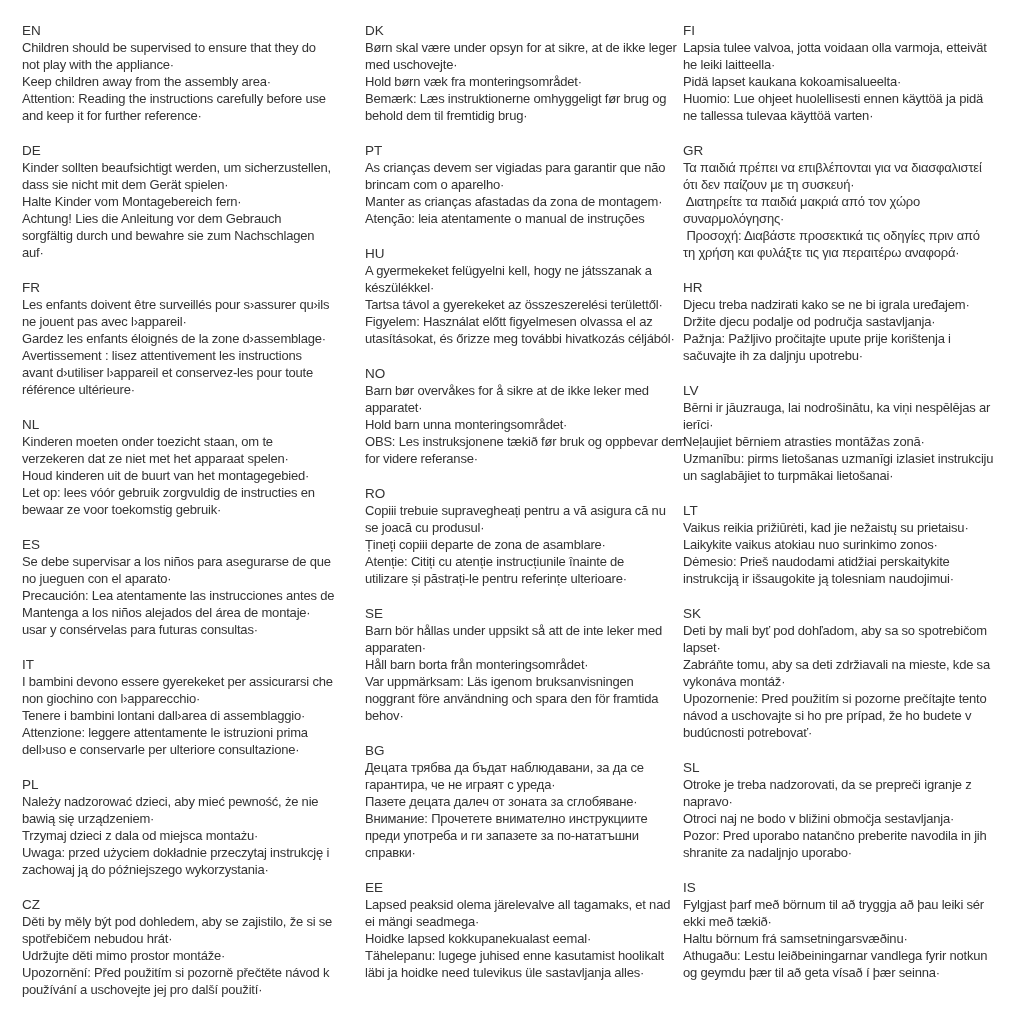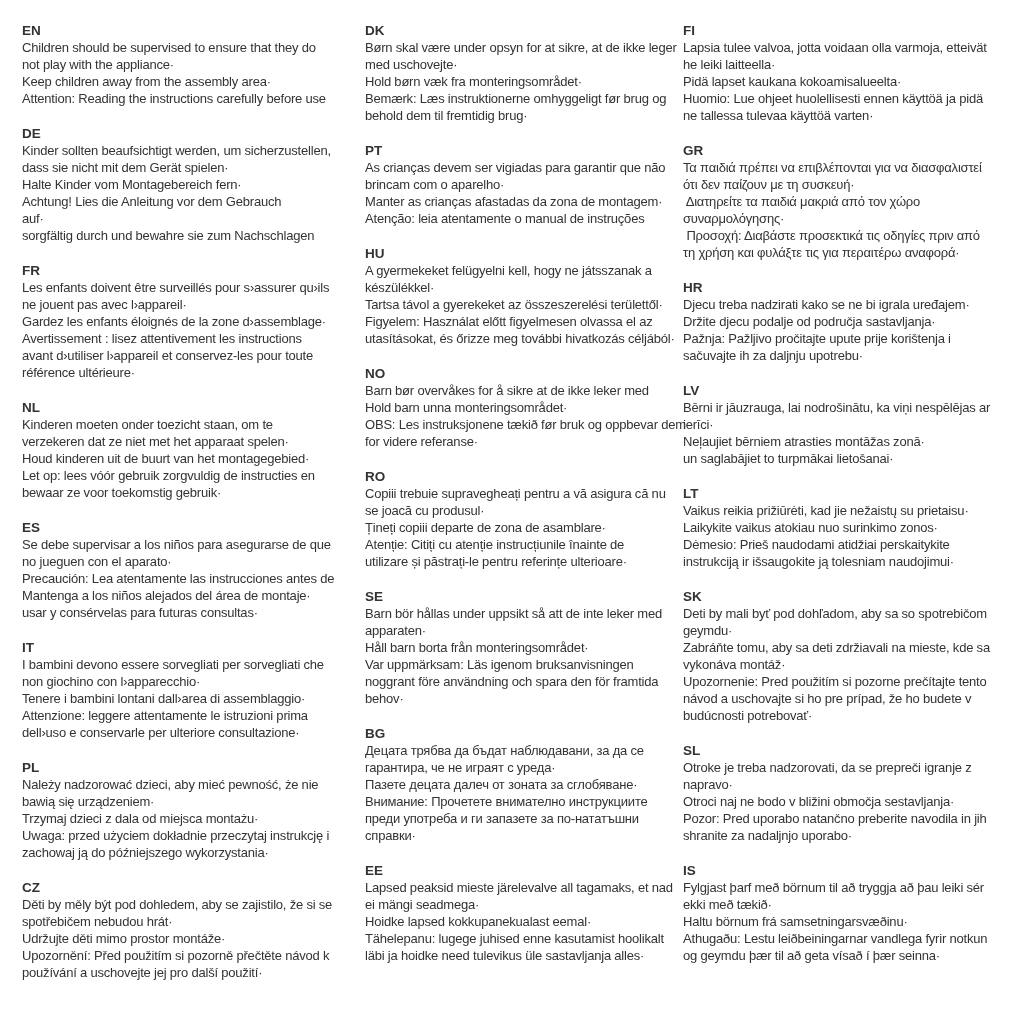--- a/index.html
+++ b/index.html
@@ -21,21 +21,21 @@
     top: 22px;
     width: 335px;
   }
   .col1 { left: 22px; }
   .col2 { left: 365px; }
   .col3 { left: 683px; }
   .section { margin-bottom: 18px; }
   .code {
     font-size: 13.5px;
     line-height: 17px;
-    font-weight: 700;
+    font-weight: 400;
     white-space: pre;
     letter-spacing: -0.1px;
   }
   .line {
     font-size: 13px;
     line-height: 17px;
     white-space: pre;
     letter-spacing: -0.2px;
   }
 </style>
@@ -43,29 +43,30 @@
 <body>
 
 <div class="page" style="background: rgb(255, 255, 255); color: rgb(51, 51, 51);">
     <div class="col col1">
       <div class="section">
         <div class="code">EN</div>
         <div class="line">Children should be supervised to ensure that they do</div>
         <div class="line">not play with the appliance·</div>
         <div class="line">Keep children away from the assembly area·</div>
         <div class="line">Attention: Reading the instructions carefully before use</div>
+        <div class="line">and keep it for further reference·</div>
       </div>
       <div class="section">
         <div class="code">DE</div>
         <div class="line">Kinder sollten beaufsichtigt werden, um sicherzustellen,</div>
         <div class="line">dass sie nicht mit dem Gerät spielen·</div>
         <div class="line">Halte Kinder vom Montagebereich fern·</div>
         <div class="line">Achtung! Lies die Anleitung vor dem Gebrauch</div>
+        <div class="line">sorgfältig durch und bewahre sie zum Nachschlagen</div>
         <div class="line">auf·</div>
-        <div class="line">sorgfältig durch und bewahre sie zum Nachschlagen</div>
       </div>
       <div class="section">
         <div class="code">FR</div>
         <div class="line">Les enfants doivent être surveillés pour s›assurer qu›ils</div>
         <div class="line">ne jouent pas avec l›appareil·</div>
         <div class="line">Gardez les enfants éloignés de la zone d›assemblage·</div>
         <div class="line">Avertissement : lisez attentivement les instructions</div>
         <div class="line">avant d›utiliser l›appareil et conservez-les pour toute</div>
         <div class="line">référence ultérieure·</div>
       </div>
@@ -80,21 +81,21 @@
       <div class="section">
         <div class="code">ES</div>
         <div class="line">Se debe supervisar a los niños para asegurarse de que</div>
         <div class="line">no jueguen con el aparato·</div>
         <div class="line">Precaución: Lea atentamente las instrucciones antes de</div>
         <div class="line">Mantenga a los niños alejados del área de montaje·</div>
         <div class="line">usar y consérvelas para futuras consultas·</div>
       </div>
       <div class="section">
         <div class="code">IT</div>
-        <div class="line">I bambini devono essere sorvegliati per sorvegliati che</div>
+        <div class="line">I bambini devono essere gyerekeket per assicurarsi che</div>
         <div class="line">non giochino con l›apparecchio·</div>
         <div class="line">Tenere i bambini lontani dall›area di assemblaggio·</div>
         <div class="line">Attenzione: leggere attentamente le istruzioni prima</div>
         <div class="line">dell›uso e conservarle per ulteriore consultazione·</div>
       </div>
       <div class="section">
         <div class="code">PL</div>
         <div class="line">Należy nadzorować dzieci, aby mieć pewność, że nie</div>
         <div class="line">bawią się urządzeniem·</div>
         <div class="line">Trzymaj dzieci z dala od miejsca montażu·</div>
@@ -130,20 +131,21 @@
         <div class="code">HU</div>
         <div class="line">A gyermekeket felügyelni kell, hogy ne játsszanak a</div>
         <div class="line">készülékkel·</div>
         <div class="line">Tartsa távol a gyerekeket az összeszerelési területtől·</div>
         <div class="line">Figyelem: Használat előtt figyelmesen olvassa el az</div>
         <div class="line">utasításokat, és őrizze meg további hivatkozás céljából·</div>
       </div>
       <div class="section">
         <div class="code">NO</div>
         <div class="line">Barn bør overvåkes for å sikre at de ikke leker med</div>
+        <div class="line">apparatet·</div>
         <div class="line">Hold barn unna monteringsområdet·</div>
         <div class="line">OBS: Les instruksjonene tækið før bruk og oppbevar dem</div>
         <div class="line">for videre referanse·</div>
       </div>
       <div class="section">
         <div class="code">RO</div>
         <div class="line">Copiii trebuie supravegheați pentru a vă asigura că nu</div>
         <div class="line">se joacă cu produsul·</div>
         <div class="line">Țineți copiii departe de zona de asamblare·</div>
         <div class="line">Atenție: Citiți cu atenție instrucțiunile înainte de</div>
@@ -162,21 +164,21 @@
         <div class="code">BG</div>
         <div class="line">Децата трябва да бъдат наблюдавани, за да се</div>
         <div class="line">гарантира, че не играят с уреда·</div>
         <div class="line">Пазете децата далеч от зоната за сглобяване·</div>
         <div class="line">Внимание: Прочетете внимателно инструкциите</div>
         <div class="line">преди употреба и ги запазете за по-нататъшни</div>
         <div class="line">справки·</div>
       </div>
       <div class="section">
         <div class="code">EE</div>
-        <div class="line">Lapsed peaksid mieste järelevalve all tagamaks, et nad</div>
+        <div class="line">Lapsed peaksid olema järelevalve all tagamaks, et nad</div>
         <div class="line">ei mängi seadmega·</div>
         <div class="line">Hoidke lapsed kokkupanekualast eemal·</div>
         <div class="line">Tähelepanu: lugege juhised enne kasutamist hoolikalt</div>
         <div class="line">läbi ja hoidke need tulevikus üle sastavljanja alles·</div>
       </div>
     </div>
     <div class="col col3">
       <div class="section">
         <div class="code">FI</div>
         <div class="line">Lapsia tulee valvoa, jotta voidaan olla varmoja, etteivät</div>
@@ -199,33 +201,34 @@
         <div class="line">Djecu treba nadzirati kako se ne bi igrala uređajem·</div>
         <div class="line">Držite djecu podalje od područja sastavljanja·</div>
         <div class="line">Pažnja: Pažljivo pročitajte upute prije korištenja i</div>
         <div class="line">sačuvajte ih za daljnju upotrebu·</div>
       </div>
       <div class="section">
         <div class="code">LV</div>
         <div class="line">Bērni ir jāuzrauga, lai nodrošinātu, ka viņi nespēlējas ar</div>
         <div class="line">ierīci·</div>
         <div class="line">Neļaujiet bērniem atrasties montāžas zonā·</div>
+        <div class="line">Uzmanību: pirms lietošanas uzmanīgi izlasiet instrukciju</div>
         <div class="line">un saglabājiet to turpmākai lietošanai·</div>
       </div>
       <div class="section">
         <div class="code">LT</div>
         <div class="line">Vaikus reikia prižiūrėti, kad jie nežaistų su prietaisu·</div>
         <div class="line">Laikykite vaikus atokiau nuo surinkimo zonos·</div>
         <div class="line">Dėmesio: Prieš naudodami atidžiai perskaitykite</div>
         <div class="line">instrukciją ir išsaugokite ją tolesniam naudojimui·</div>
       </div>
       <div class="section">
         <div class="code">SK</div>
         <div class="line">Deti by mali byť pod dohľadom, aby sa so spotrebičom</div>
-        <div class="line">geymdu·</div>
+        <div class="line">lapset·</div>
         <div class="line">Zabráňte tomu, aby sa deti zdržiavali na mieste, kde sa</div>
         <div class="line">vykonáva montáž·</div>
         <div class="line">Upozornenie: Pred použitím si pozorne prečítajte tento</div>
         <div class="line">návod a uschovajte si ho pre prípad, že ho budete v</div>
         <div class="line">budúcnosti potrebovať·</div>
       </div>
       <div class="section">
         <div class="code">SL</div>
         <div class="line">Otroke je treba nadzorovati, da se prepreči igranje z</div>
         <div class="line">napravo·</div>

